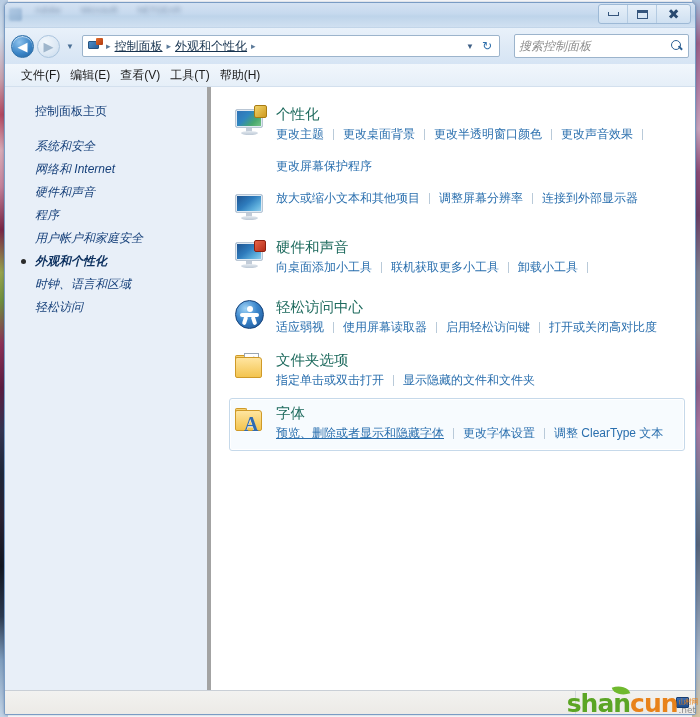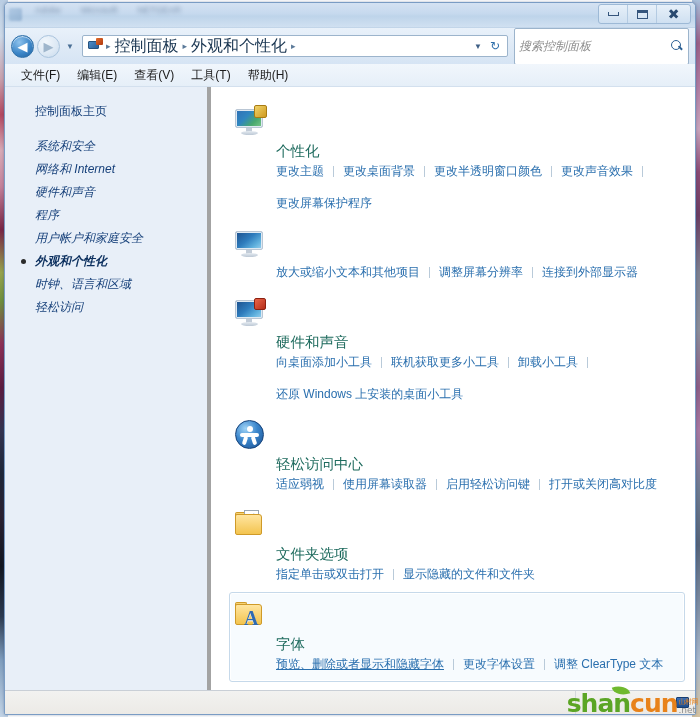--- a/index.html
+++ b/index.html
@@ -183,47 +183,48 @@
     border: 1px solid #27537f;
     border-radius: 1px;
   }
   .addr-icon .tag {
     position: absolute; right: 0; top: 0;
     width: 7px; height: 7px;
     background: linear-gradient(135deg,#e06a2a,#b03a10);
     border-radius: 1px;
   }
   .crumb {
-    font-size: 16px;
+    font-size: 12px;
     color: #17334f;
     padding: 7px 3px;
     white-space: nowrap;
+    text-decoration: underline;
   }
   .crumb-sep {
     font-size: 9px;
     color: #5b7a99;
     padding: 0 1px;
   }
   .addr-spacer { flex: 1; }
   .addr-caret { font-size: 8px; color: #3e5f85; padding: 0 5px; }
   .addr-refresh {
     font-size: 12px; color: #2f6fab; padding: 0 3px;
     font-family: "DejaVu Sans", sans-serif;
   }
 
   .searchbox {
     width: 175px;
-    height: 37px;
+    height: 24px;
     background: #ffffff;
     border: 1px solid #9cb4cc;
     border-radius: 2px;
     display: flex;
     align-items: center;
     padding: 0 4px;
-    margin-left: 3px;
+    margin-left: 11px;
     flex: none;
   }
   .search-ph {
     flex: 1;
     font-size: 12px;
     color: #8e8e8e;
     font-style: italic;
     white-space: nowrap;
     overflow: hidden;
   }
@@ -246,21 +247,21 @@
     background: #2b5f93;
     transform: rotate(45deg);
   }
 
   
   .menubar {
     height: 23px;
     display: flex;
     align-items: center;
     padding-left: 16px;
-    gap: 17px;
+    gap: 10px;
     background: linear-gradient(to bottom,#f1f6fc,#e6eff8);
     border-bottom: 1px solid #d3e0ee;
     flex: none;
   }
   .menu-item {
     font-size: 12px;
     color: #1b1b1b;
     white-space: nowrap;
   }
 
@@ -330,21 +331,21 @@
   .cat.selected {
     background: #f7fbfe;
     border-color: #c6d9ea;
     box-shadow: inset 0 0 0 1px #ffffff;
   }
   .cat-icon {
     width: 42px;
     flex: none;
     padding-top: 2px;
   }
-  .cat-body { flex: 1; min-width: 0; margin-top: 37px; }
+  .cat-body { flex: 1; min-width: 0; }
   .cat-title {
     font-size: 14.5px;
     color: #1d6a5d;
     line-height: 20px;
     margin-bottom: 1px;
     white-space: nowrap;
   }
   .cat-links {
     display: flex;
     flex-wrap: wrap;
@@ -729,21 +730,20 @@
         <div class="cat-body">
           <div class="cat-title">硬件和声音</div>
           <div class="cat-links">
             <span class="cat-link">向桌面添加小工具</span>
             <span class="link-div"></span>
             <span class="cat-link">联机获取更多小工具</span>
             <span class="link-div"></span>
             <span class="cat-link">卸载小工具</span>
             <span class="link-div"></span>
             <span class="link-break"></span>
-            <span class="cat-link">还原 Windows 上安装的桌面小工具</span>
           </div>
         </div>
       </div>
 
 
       <div class="cat">
         <div class="cat-icon">
           <div class="ico ico-access">
             <div class="disc"></div>
               <div class="man"></div>

